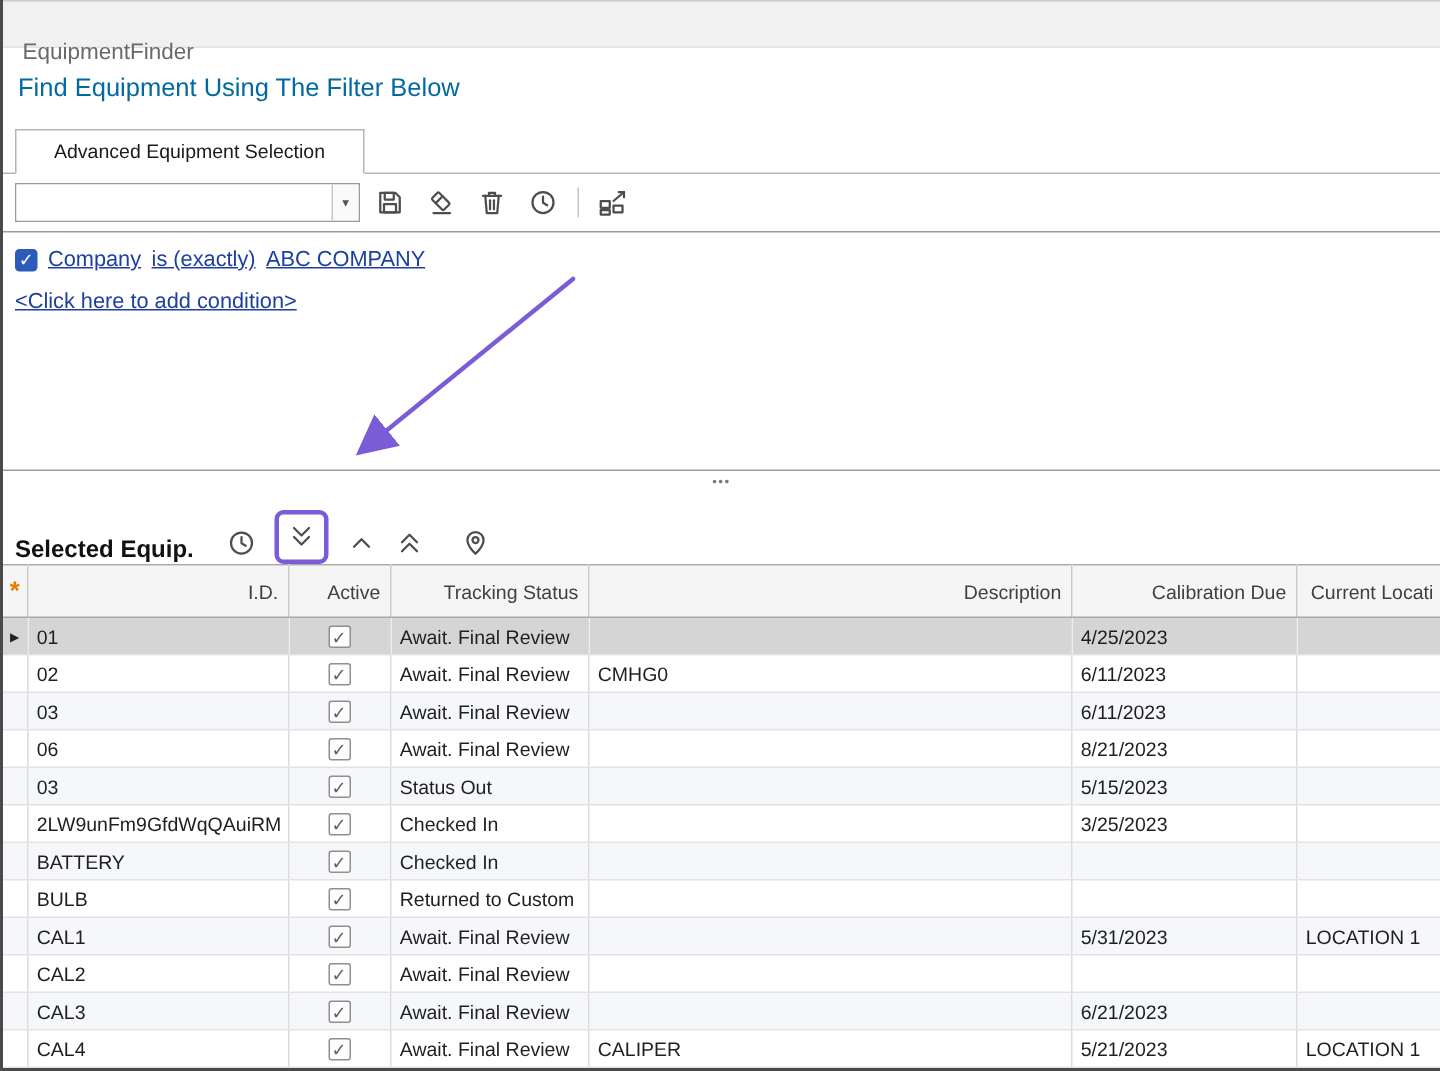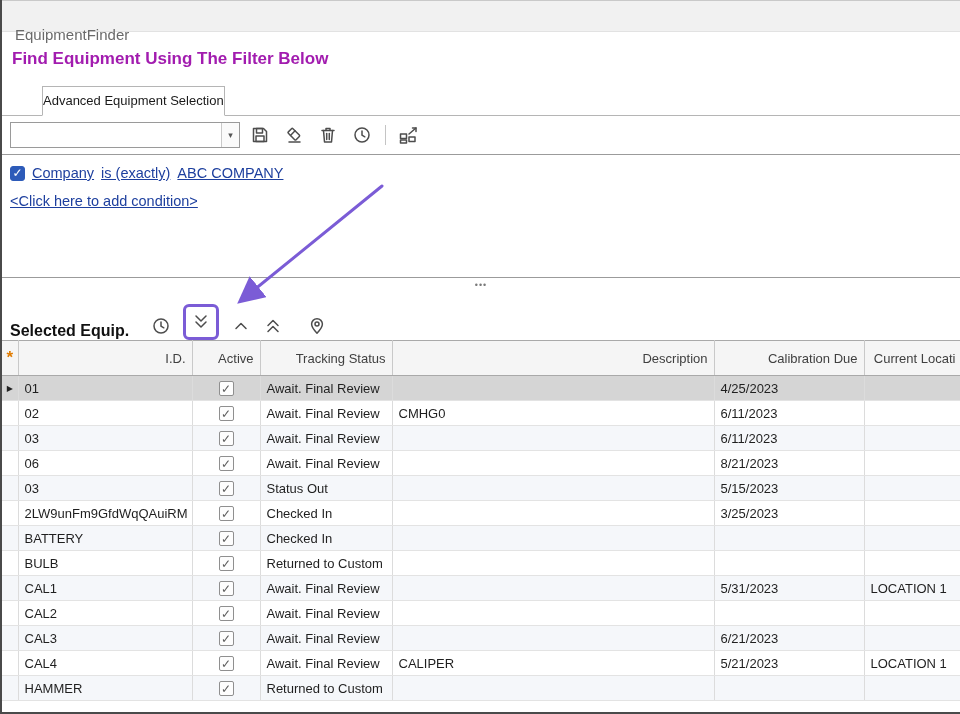--- a/index.html
+++ b/index.html
@@ -7,46 +7,46 @@
   body { font-family: "Liberation Sans", sans-serif; background: #fff; position: relative;
          border-left: 2px solid #4a4a4a; border-bottom: 2px solid #4a4a4a; }
 
   
   .titlebar { height: 32px; background: #f1f1f1; border-top: 1px solid #c9c9c9;
               border-bottom: 1px solid #e2e2e2; display: flex; align-items: center; }
   .titlebar .wtitle { color: #6a6a6a; font-size: 15px; padding-left: 13px; margin-top: 36px; }
 
   
   .pagehead { height: 54px; position: relative; display: flex; align-items: center; }
-  .pagehead h1 { font-size: 17px; font-weight: bold; color: #a21caf; padding-left: 10px; }
+  .pagehead h1 { font-size: 17px; font-weight: normal; color: #0369a1; padding-left: 10px; }
   .purple-outline { border: 3px solid #7b5cd6; border-radius: 6px; display: inline-flex; }
   .add-wrap { position: absolute; right: 5px; top: 6px; padding: 2px; }
   .btn-add { background: #fff; border: 1px solid #8a8a8a; border-radius: 3px;
              min-width: 72px; height: 32px; font-family: "Liberation Sans", sans-serif;
              font-size: 13px; font-weight: bold; color: #1a1a1a; cursor: pointer; }
 
   
   .tabs { height: 30px; border-bottom: 1px solid #b5b5b5; padding-left: 8px; display: flex; align-items: flex-end; }
   .tab { background: #fff; border: 1px solid #b5b5b5; border-bottom: 1px solid #fff;
-         margin-bottom: -1px; padding: 6px 0 7px; font-size: 13px; color: #1a1a1a; cursor: default; margin-left: 32px; }
+         margin-bottom: -1px; padding: 6px 25px 7px; font-size: 13px; color: #1a1a1a; cursor: default; }
 
   
   .ftoolbar { height: 38px; display: flex; align-items: center; padding-left: 8px; gap: 6px; }
   .combo { width: 230px; height: 26px; border: 1px solid #9a9a9a; display: flex; background: #fff; }
   .combo input { flex: 1; border: 0; outline: none; padding: 0 6px; font-size: 13px;
                  font-family: "Liberation Sans", sans-serif; }
   .combo .drop { width: 18px; border-left: 1px solid #c9c9c9; display: flex; align-items: center;
                  justify-content: center; font-size: 9px; color: #555; cursor: pointer; background: #fafafa; }
   .iconbtn { width: 28px; height: 28px; display: inline-flex; align-items: center; justify-content: center;
              background: transparent; border: 0; cursor: pointer; }
   .iconbtn svg { stroke: #4d4d4d; fill: none; stroke-width: 1.5; stroke-linecap: round; stroke-linejoin: round; }
   .vsep { width: 1px; height: 20px; background: #c4c4c4; margin: 0 3px; }
 
   
-  .filterpanel { height: 124px; border-top: 1px solid #9b9b9b; border-bottom: 1px solid #9b9b9b;
+  .filterpanel { height: 160px; border-top: 1px solid #9b9b9b; border-bottom: 1px solid #9b9b9b;
                  padding: 10px 8px; background: #fff; }
   .cond-line { display: flex; align-items: center; gap: 7px; font-size: 14.5px; }
   .cond-line a { color: #1d3f9e; text-decoration: underline; cursor: pointer; }
   .addcond { margin-top: 12px; font-size: 14.5px; color: #1d3f9e; cursor: pointer; text-decoration: underline; }
 
   
   .cb { width: 15px; height: 15px; border: 1px solid #8f8f8f; border-radius: 2px; background: #fdfdfd;
         display: inline-flex; align-items: center; justify-content: center; font-size: 12px; color: #5f5f5f;
         cursor: pointer; flex: 0 0 auto; }
   .cb.checked::before { content: "✓"; }

